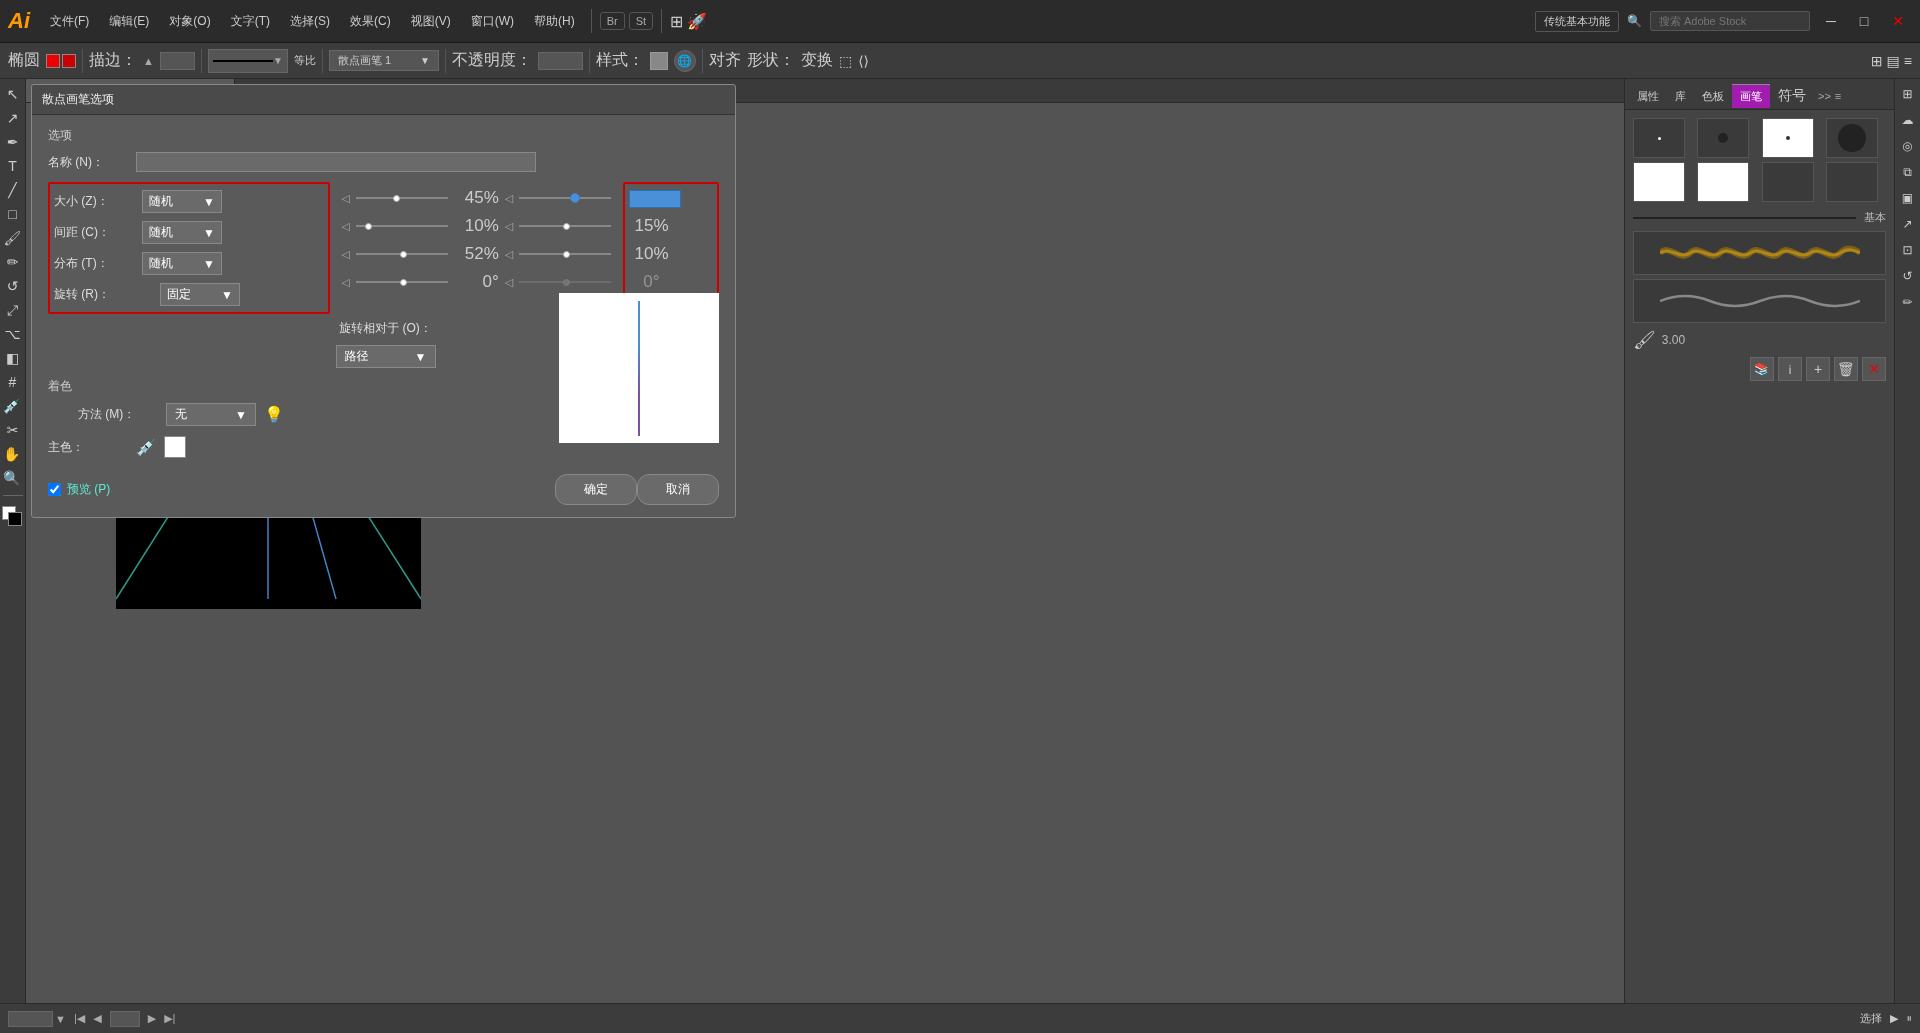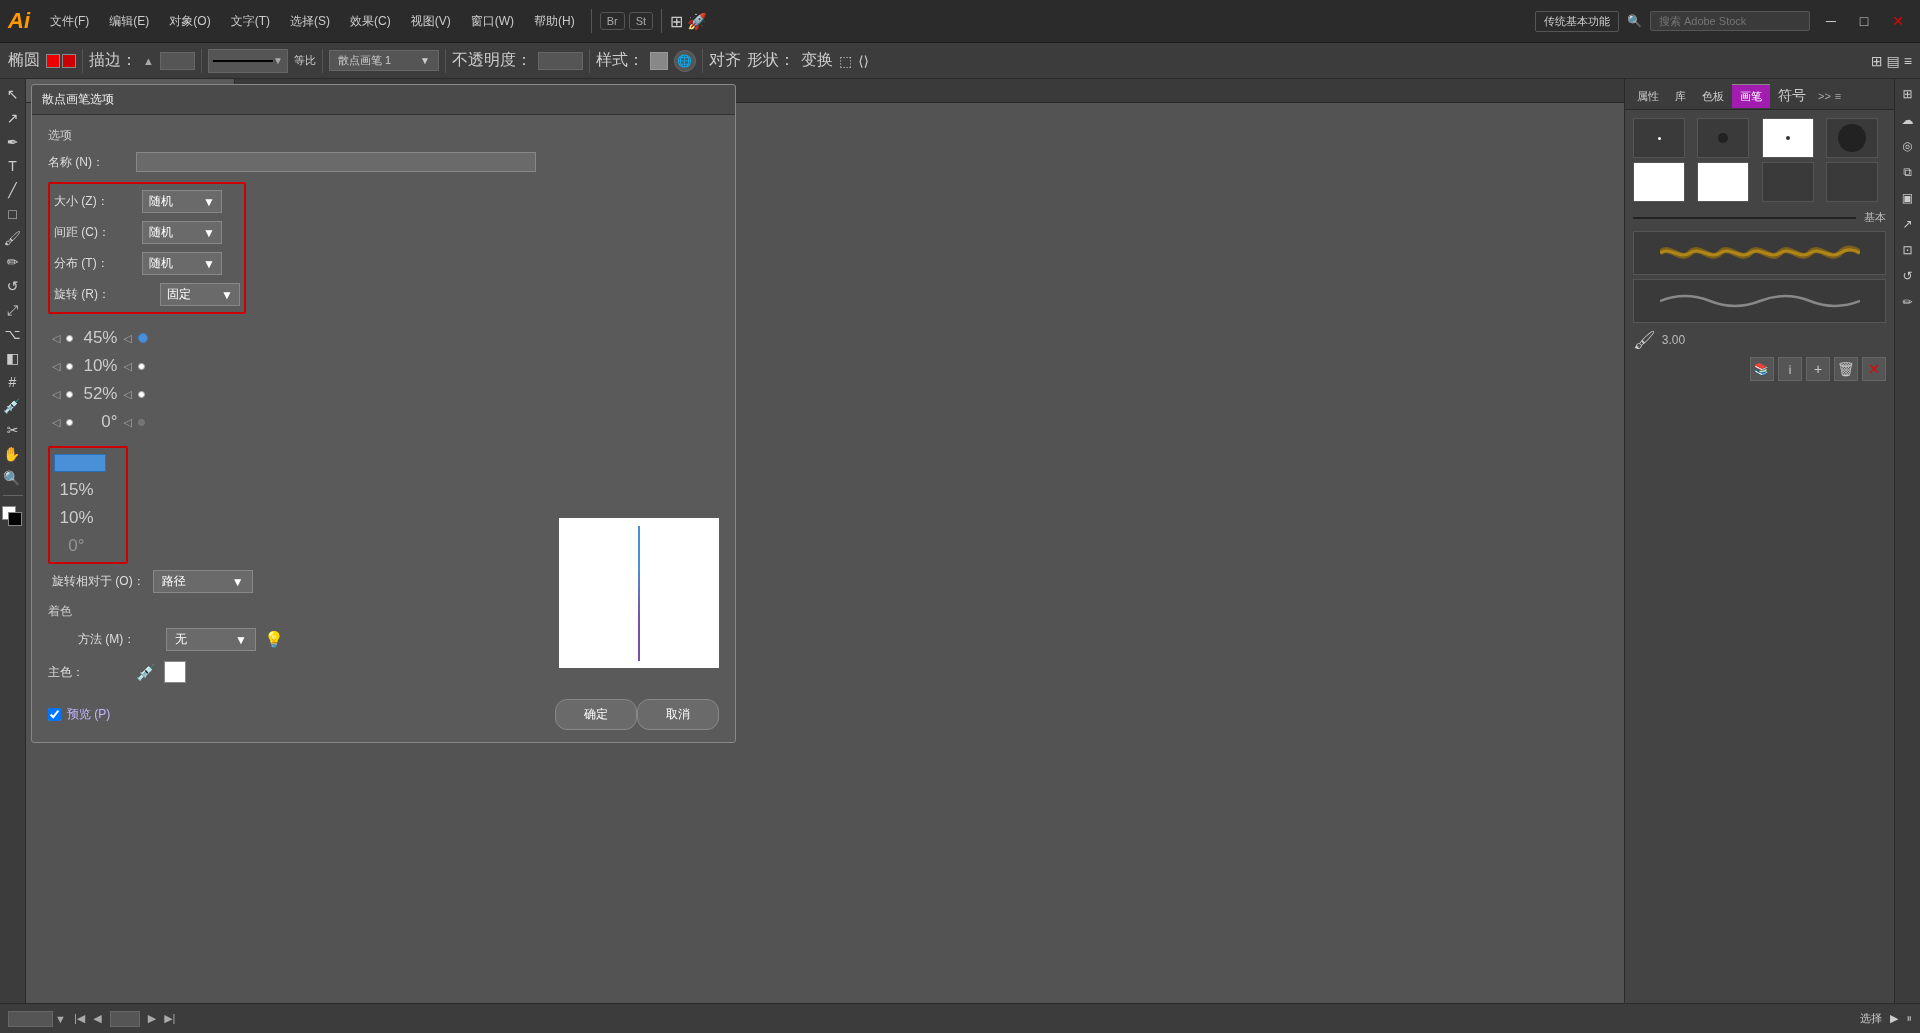--- a/index.html
+++ b/index.html
@@ -38,26 +38,26 @@
     #dialog { position: absolute; top: 5px; left: 5px; width: 705px; background: #5a5a5a; border: 1px solid #888; z-index: 100; border-radius: 3px; }
     .dialog-title-bar { background: #4a4a4a; padding: 6px 10px; font-size: 12px; color: #eee; border-bottom: 1px solid #333; border-radius: 3px 3px 0 0; }
     .dialog-content { padding: 12px 16px; }
     .section-label { color: #ccc; font-size: 12px; margin-bottom: 8px; }
     .form-row { display: flex; align-items: center; margin-bottom: 10px; gap: 8px; }
     .form-label { color: #ddd; font-size: 12px; width: 80px; flex-shrink: 0; }
     .form-input { background: #6a6a6a; border: 1px solid #888; color: #fff; padding: 2px 6px; font-size: 12px; width: 200px; }
     .dropdown-ctrl { background: #6a6a6a; border: 1px solid #888; color: #fff; padding: 2px 6px; font-size: 12px; width: 80px; display: flex; align-items: center; justify-content: space-between; cursor: pointer; }
     .pct-value { color: #ccc; font-size: 17px; width: 45px; text-align: right; }
     .pct-input { background: #4a90d9; border: 1px solid #2a70b9; color: #fff; font-size: 12px; width: 45px; text-align: center; padding: 1px 3px; }
-    .row-with-boxes { display: flex; gap: 8px; align-items: flex-start; flex-direction: column; }
+    .row-with-boxes { display: flex; gap: 8px; align-items: flex-start; }
     .left-red-box { border: 2px solid #e00; padding: 6px 4px; border-radius: 2px; }
     .right-red-box { border: 2px solid #e00; padding: 6px 4px; border-radius: 2px; }
 
     
-    .rotation-row { display: flex; align-items: center; gap: 8px; margin-top: 4px; margin-bottom: 10px; padding-left: 90px; }
+    .rotation-row { display: flex; align-items: center; gap: 8px; margin-top: 4px; margin-bottom: 10px; padding-left: 90px; flex-direction: column; }
     .rotate-label { color: #ddd; font-size: 12px; }
     .rotate-dropdown { background: #6a6a6a; border: 1px solid #888; color: #fff; padding: 2px 8px; font-size: 12px; display: flex; align-items: center; gap: 4px; cursor: pointer; width: 100px; justify-content: space-between; }
 
     
     .coloring-section { margin-top: 8px; }
     .method-row { display: flex; align-items: center; gap: 8px; margin-bottom: 8px; margin-left: 30px; }
     .key-color-row { display: flex; align-items: center; gap: 8px; }
     .preview-box { width: 160px; height: 150px; background: #fff; margin-left: 300px; margin-top: -110px; position: relative; overflow: hidden; }
     .dialog-btn { background: #6a6a6a; border: 1px solid #888; color: #fff; padding: 6px 28px; font-size: 12px; cursor: pointer; border-radius: 12px; }
 
@@ -332,21 +332,21 @@
                 <div style="width:7px;height:7px;border-radius:50%;background:#fff;position:absolute;top:-2.5px;left:48%;border:1px solid #aaa;cursor:pointer;"></div>
               </div>
               <span class="pct-value">0°</span>
               <span style="font-size:11px;color:#aaa;">◁</span>
               <div style="position:relative;flex:1;height:2px;background:#888;opacity:0.4;">
                 <div style="width:7px;height:7px;border-radius:50%;background:#999;position:absolute;top:-2.5px;left:48%;border:1px solid #aaa;cursor:pointer;"></div>
               </div>
             </div>
           </div>
 
-          <div class="right-red-box" style="border:2px solid #cc0000;padding:6px 4px;border-radius:2px;width:80px;">
+          <div class="right-red-box" style="border:2px solid #cc0000;padding:6px 4px;border-radius:2px;width:96px;">
 
             <div style="margin-bottom:8px;">
               <input class="pct-input" style="width: 52px; background: rgb(74, 144, 217); border: 1px solid rgb(42, 112, 185); color: rgb(255, 255, 255); font-size: 12px; text-align: center; padding: 1px 3px;">
             </div>
 
             <div style="margin-bottom:8px;">
               <span class="pct-value" style="display:block;text-align:center;">15%</span>
             </div>
 
             <div style="margin-bottom:8px;">
@@ -391,21 +391,21 @@
 
             <div class="preview-box" style="width:160px;height:150px;background:#fff;margin-left:20px;position:relative;overflow:hidden;">
               <div style="position:absolute;left:50%;top:5%;width:2px;height:90%;background:linear-gradient(to bottom, #4a90d9 30%, #7a50a0 70%);transform:translateX(-50%);"></div>
             </div>
           </div>
         </div>
 
         <div style="display:flex;align-items:center;justify-content:space-between;margin-top:16px;">
           <div style="display:flex;align-items:center;gap:6px;">
             <input type="checkbox" checked="" style="">
-            <span style="color:#c4b5fd;font-size:12px;text-align:right;">预览 (P)</span>
+            <span style="color:#5eead4;font-size:12px;text-align:right;">预览 (P)</span>
           </div>
           <div style="display:flex;">
             <button class="dialog-btn">确定</button>
             <button class="dialog-btn">取消</button>
           </div>
         </div>
       </div>
     </div>
 
   </div>

